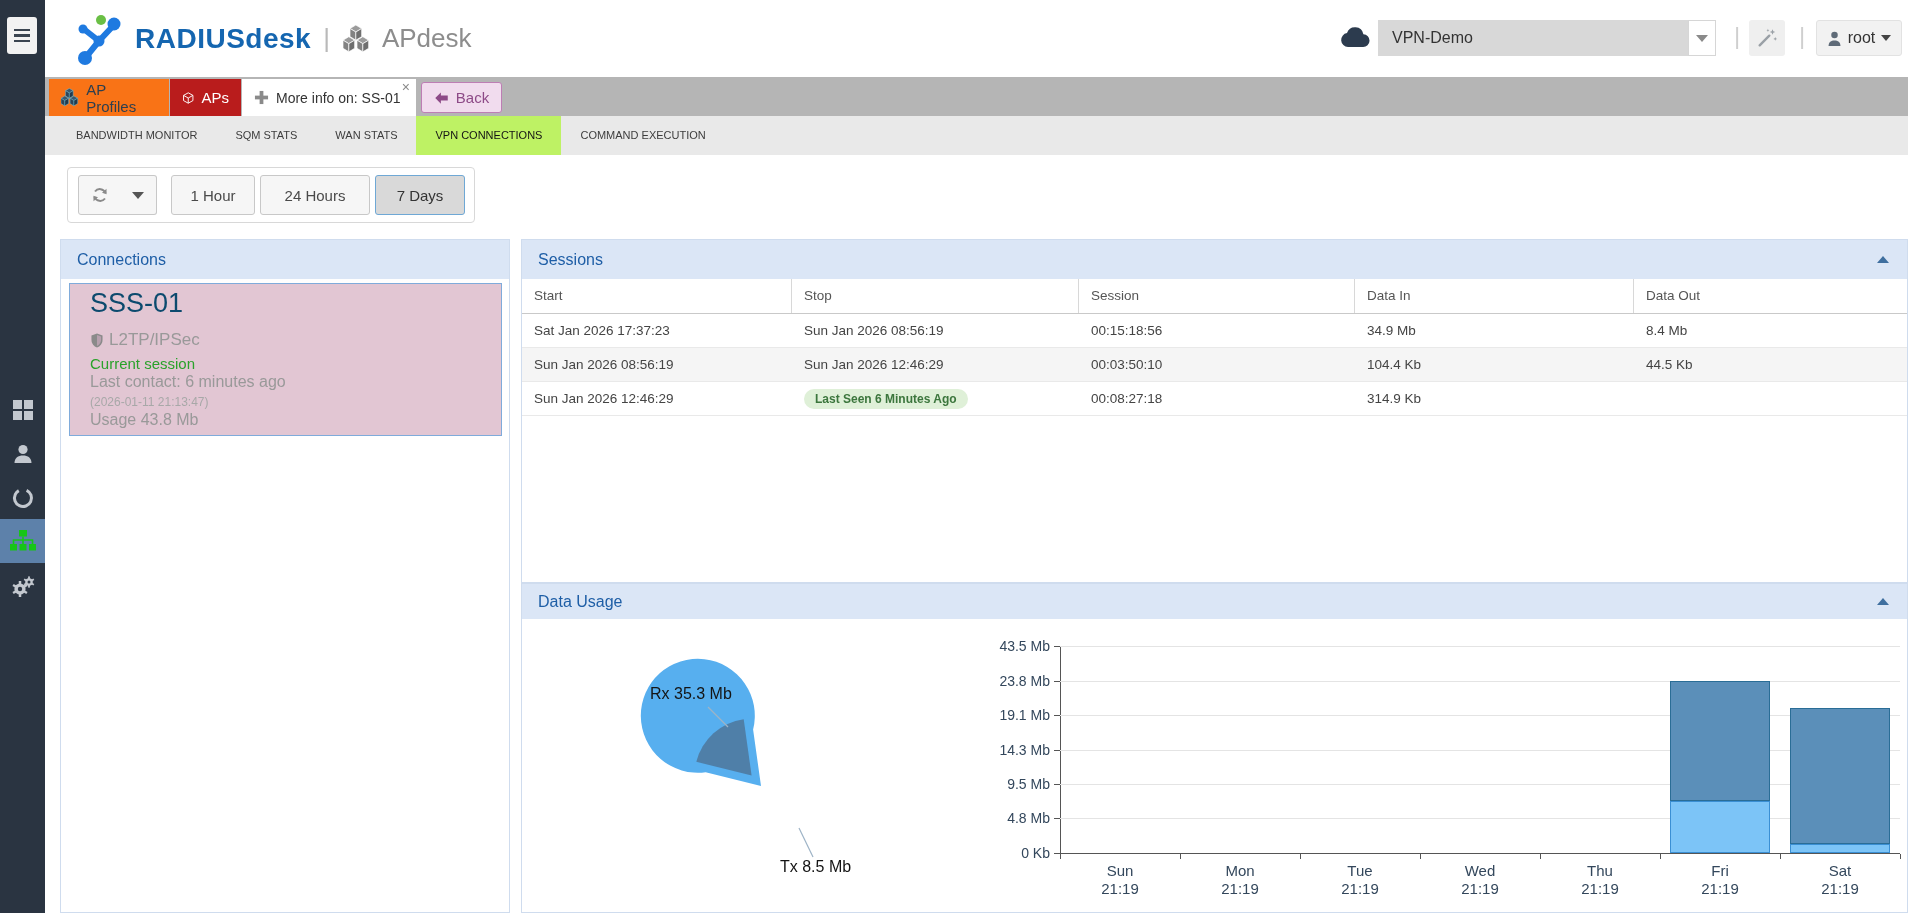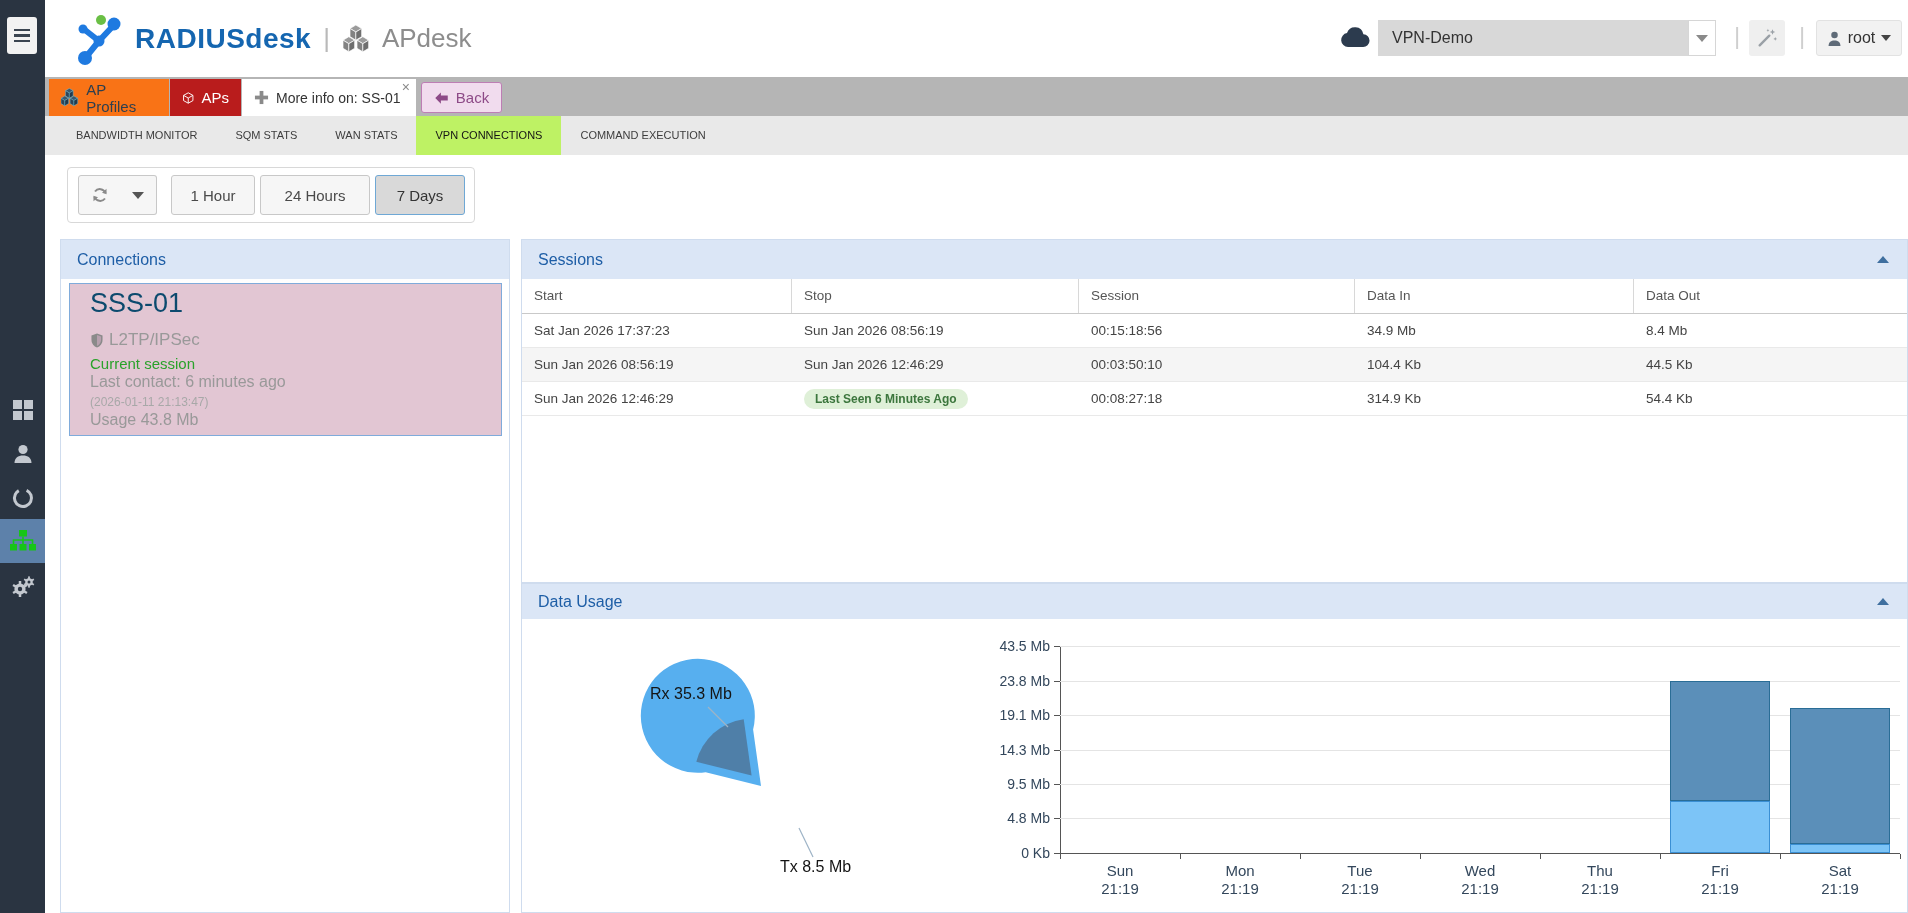--- a/index.html
+++ b/index.html
@@ -354,21 +354,20 @@
           <div class="td">104.4 Kb</div>
           <div class="td">44.5 Kb</div>
         </div>
         <div class="trow">
           <div class="td">Sun Jan 2026 12:46:29</div>
           <div class="td">
             <span class="badge">Last Seen 6 Minutes Ago</span>
           </div>
           <div class="td">00:08:27:18</div>
           <div class="td">314.9 Kb</div>
-          <div class="td">54.4 Kb</div>
         </div>
       </div>
   </div>
 
   <div class="panel" id="panel-usage">
     <div class="panel-hd">
       <span>Data Usage</span>
       <div class="collapse-tool"></div>
     </div>
     <div id="usage-body">

